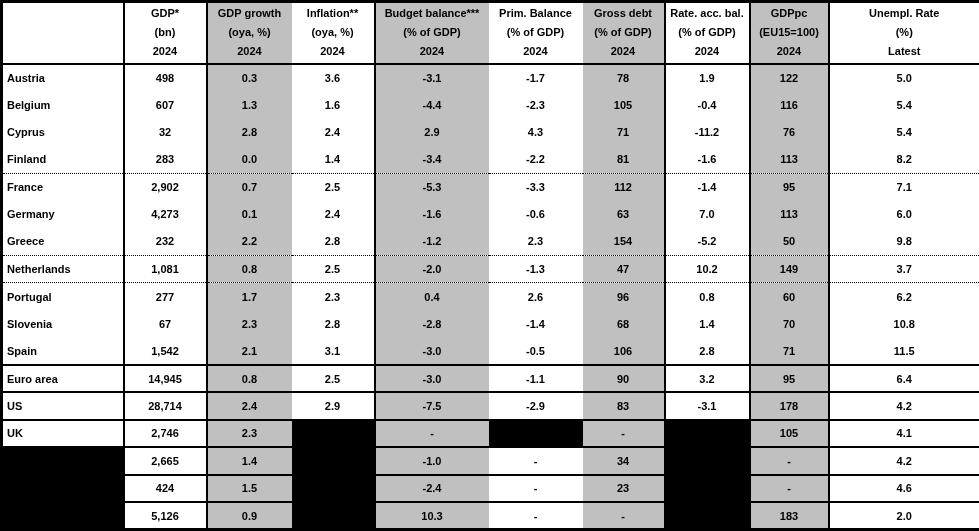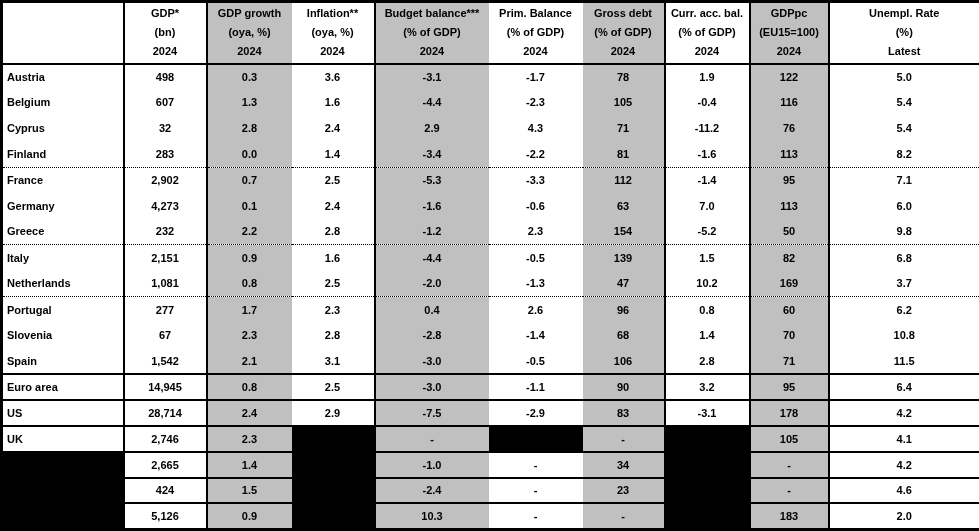--- a/index.html
+++ b/index.html
@@ -92,21 +92,21 @@
             <div class="hline">Prim. Balance</div>
             <div class="hline">(% of GDP)</div>
             <div class="hline">2024</div>
           </th>
           <th class="shaded col-sep">
             <div class="hline">Gross debt</div>
             <div class="hline">(% of GDP)</div>
             <div class="hline">2024</div>
           </th>
           <th class="col-sep">
-            <div class="hline">Curr. acc. bal.</div>
+            <div class="hline">Rate. acc. bal.</div>
             <div class="hline">(% of GDP)</div>
             <div class="hline">2024</div>
           </th>
           <th class="shaded col-sep">
             <div class="hline">GDPpc</div>
             <div class="hline">(EU15=100)</div>
             <div class="hline">2024</div>
           </th>
           <th>
             <div class="hline">Unempl. Rate</div>
@@ -193,42 +193,30 @@
           <td class="col-sep">232</td>
           <td class="shaded">2.2</td>
           <td class="col-sep">2.8</td>
           <td class="shaded">-1.2</td>
           <td>2.3</td>
           <td class="col-sep shaded">154</td>
           <td class="col-sep">-5.2</td>
           <td class="col-sep shaded">50</td>
           <td>9.8</td>
         </tr>
-        <tr class="div-none">
-          <td class="country col-sep">Italy</td>
-          <td class="col-sep">2,151</td>
-          <td class="shaded">0.9</td>
-          <td class="col-sep">1.6</td>
-          <td class="shaded">-4.4</td>
-          <td>-0.5</td>
-          <td class="col-sep shaded">139</td>
-          <td class="col-sep">1.5</td>
-          <td class="col-sep shaded">82</td>
-          <td>6.8</td>
-        </tr>
         <tr class="div-dotted">
           <td class="country col-sep">Netherlands</td>
           <td class="col-sep">1,081</td>
           <td class="shaded">0.8</td>
           <td class="col-sep">2.5</td>
           <td class="shaded">-2.0</td>
           <td>-1.3</td>
           <td class="col-sep shaded">47</td>
           <td class="col-sep">10.2</td>
-          <td class="col-sep shaded">169</td>
+          <td class="col-sep shaded">149</td>
           <td>3.7</td>
         </tr>
         <tr class="div-none">
           <td class="country col-sep">Portugal</td>
           <td class="col-sep">277</td>
           <td class="shaded">1.7</td>
           <td class="col-sep">2.3</td>
           <td class="shaded">0.4</td>
           <td>2.6</td>
           <td class="col-sep shaded">96</td>

